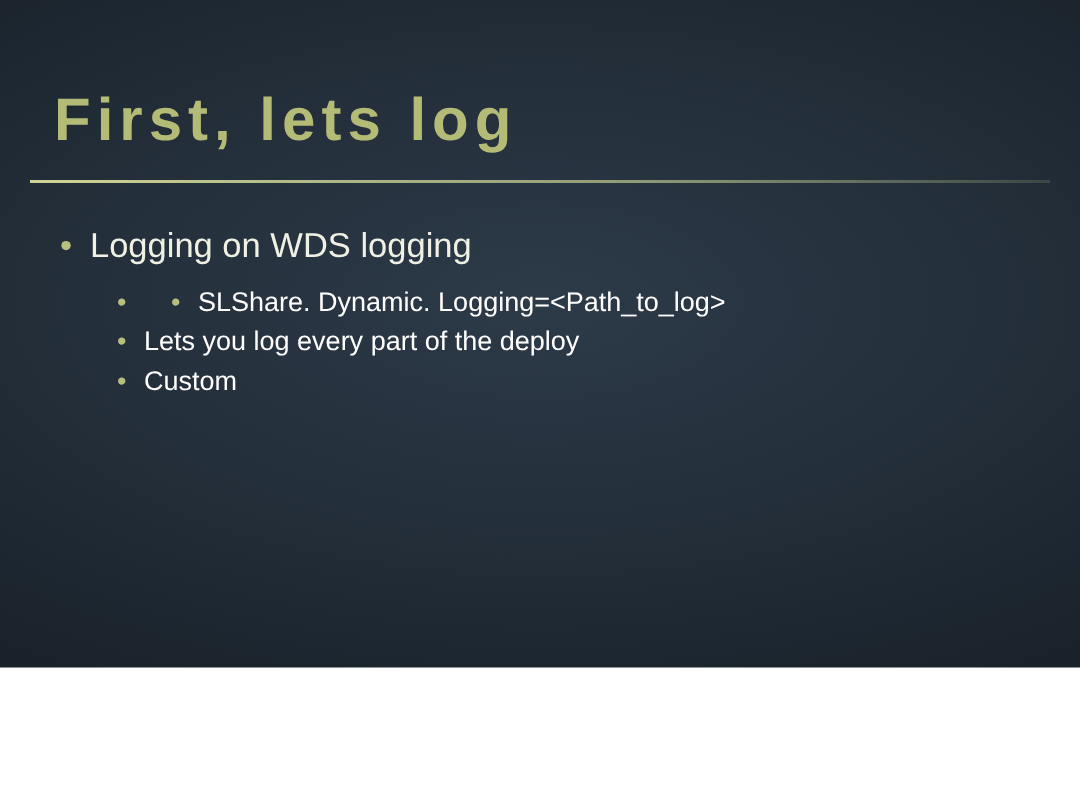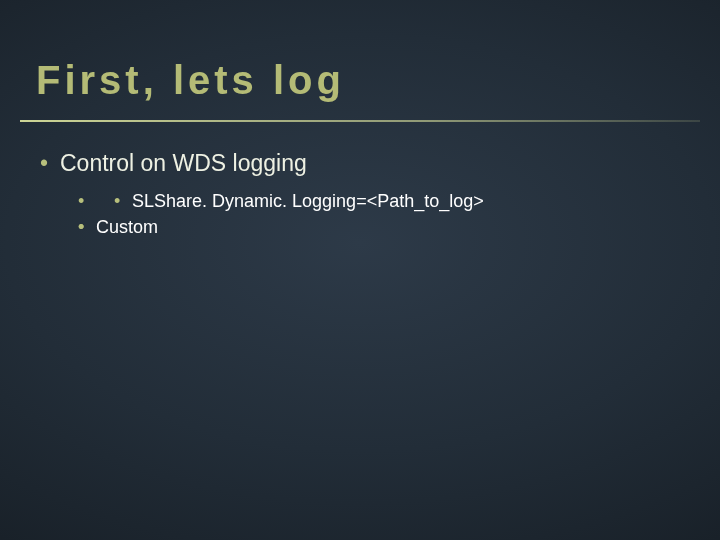--- a/index.html
+++ b/index.html
@@ -4,21 +4,21 @@
 <style>
   html, body {
     margin: 0;
     padding: 0;
     width: 720px;
     height: 540px;
     overflow: hidden;
   }
   .slide {
     width: 720px;
-    height: 540px;
+    height: 445px;
     background: radial-gradient(ellipse 140% 110% at 50% 45%,
                 #2d3a48 0%,
                 #222d38 35%,
                 #161d24 70%,
                 #0a0e12 100%);
     position: relative;
     box-sizing: border-box;
     font-family: Arial, Helvetica, sans-serif;
   }
   .title {
@@ -86,34 +86,35 @@
 
 <div class="slide">
 
   <div class="title">First, lets log</div>
   <div class="title-underline"></div>
 
   <div class="body">
 
     <div class="lvl1">
       <span class="bullet">•</span>
-      <span>Control on WDS logging</span>
+      <span>Logging on WDS logging</span>
     </div>
 
     <div class="lvl2">
       <span class="bullet">•</span>
     </div>
 
     <div class="lvl3">
       <span class="bullet">•</span>
       <span>SLShare. Dynamic. Logging=&lt;Path_to_log&gt;</span>
     </div>
 
     <div class="lvl2">
       <span class="bullet">•</span>
+      <span>Lets you log every part of the deploy</span>
     </div>
 
     <div class="lvl2">
       <span class="bullet">•</span>
       <span>Custom</span>
     </div>
 
   </div>
 </div>
 

